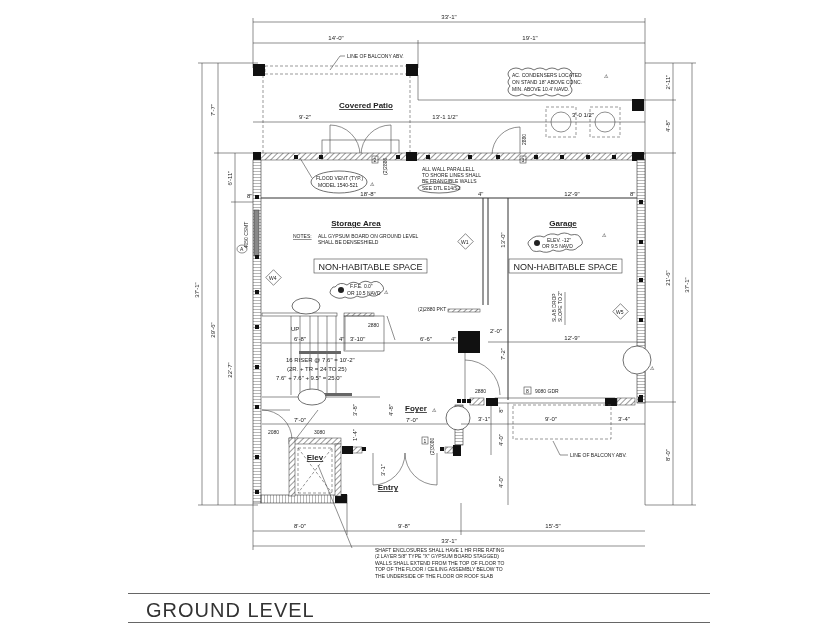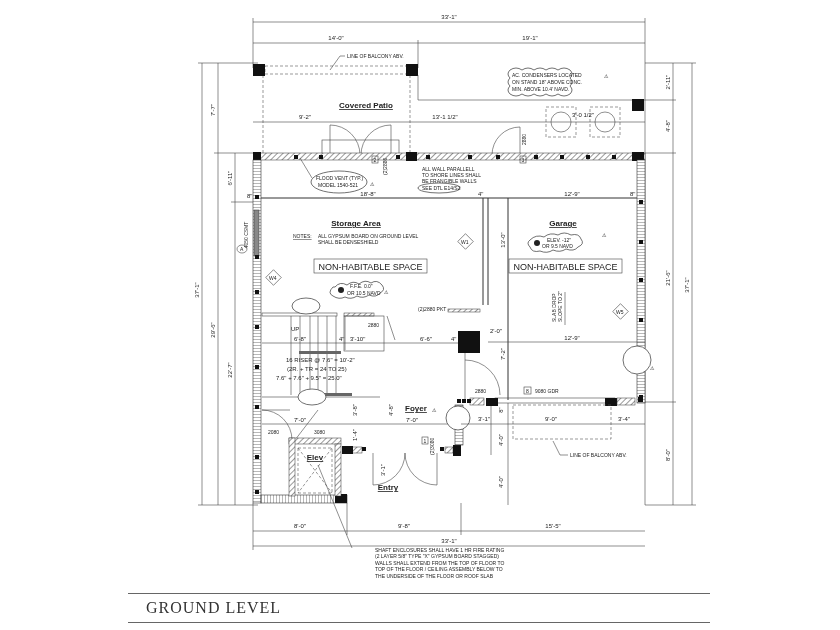--- a/index.html
+++ b/index.html
@@ -4,21 +4,21 @@
 <style>
   html,body{margin:0;padding:0;background:#ffffff;}
   body{width:840px;height:630px;position:relative;overflow:hidden;font-family:"Liberation Sans",sans-serif;}
   #plan{position:absolute;left:0;top:0;width:840px;height:630px;}
   svg text{font-family:"Liberation Sans",sans-serif;fill:#222;}
   .dim{font-size:6px;}
   .note{font-size:5px;}
   .room{font-size:8px;font-weight:bold;text-decoration:underline;}
   .nh{font-size:9px;}
   .title-band{position:absolute;left:128px;top:593px;width:582px;height:28px;border-top:1.5px solid #666;border-bottom:1.5px solid #666;}
-  .title-text{position:absolute;left:18px;top:5px;font-family:Liberation Serif, serif;font-size:16px;letter-spacing:1px;color:#333;}
+  .title-text{position:absolute;left:18px;top:5px;font-family:Liberation Sans, sans-serif;font-size:20px;letter-spacing:1px;color:#333;}
   .wall{fill:none;stroke:#333;stroke-width:1;}
   .thin{fill:none;stroke:#444;stroke-width:0.6;}
   .dash{fill:none;stroke:#555;stroke-width:0.6;stroke-dasharray:3,2;}
   .col{fill:#111;}
   .hatch{fill:url(#hatch);stroke:#333;stroke-width:0.5;}
   .ladder{fill:url(#ladder);stroke:#333;stroke-width:0.6;}
   .cloud{fill:#fff;stroke:#333;stroke-width:0.7;}
 </style>
 </head>
 <body>

